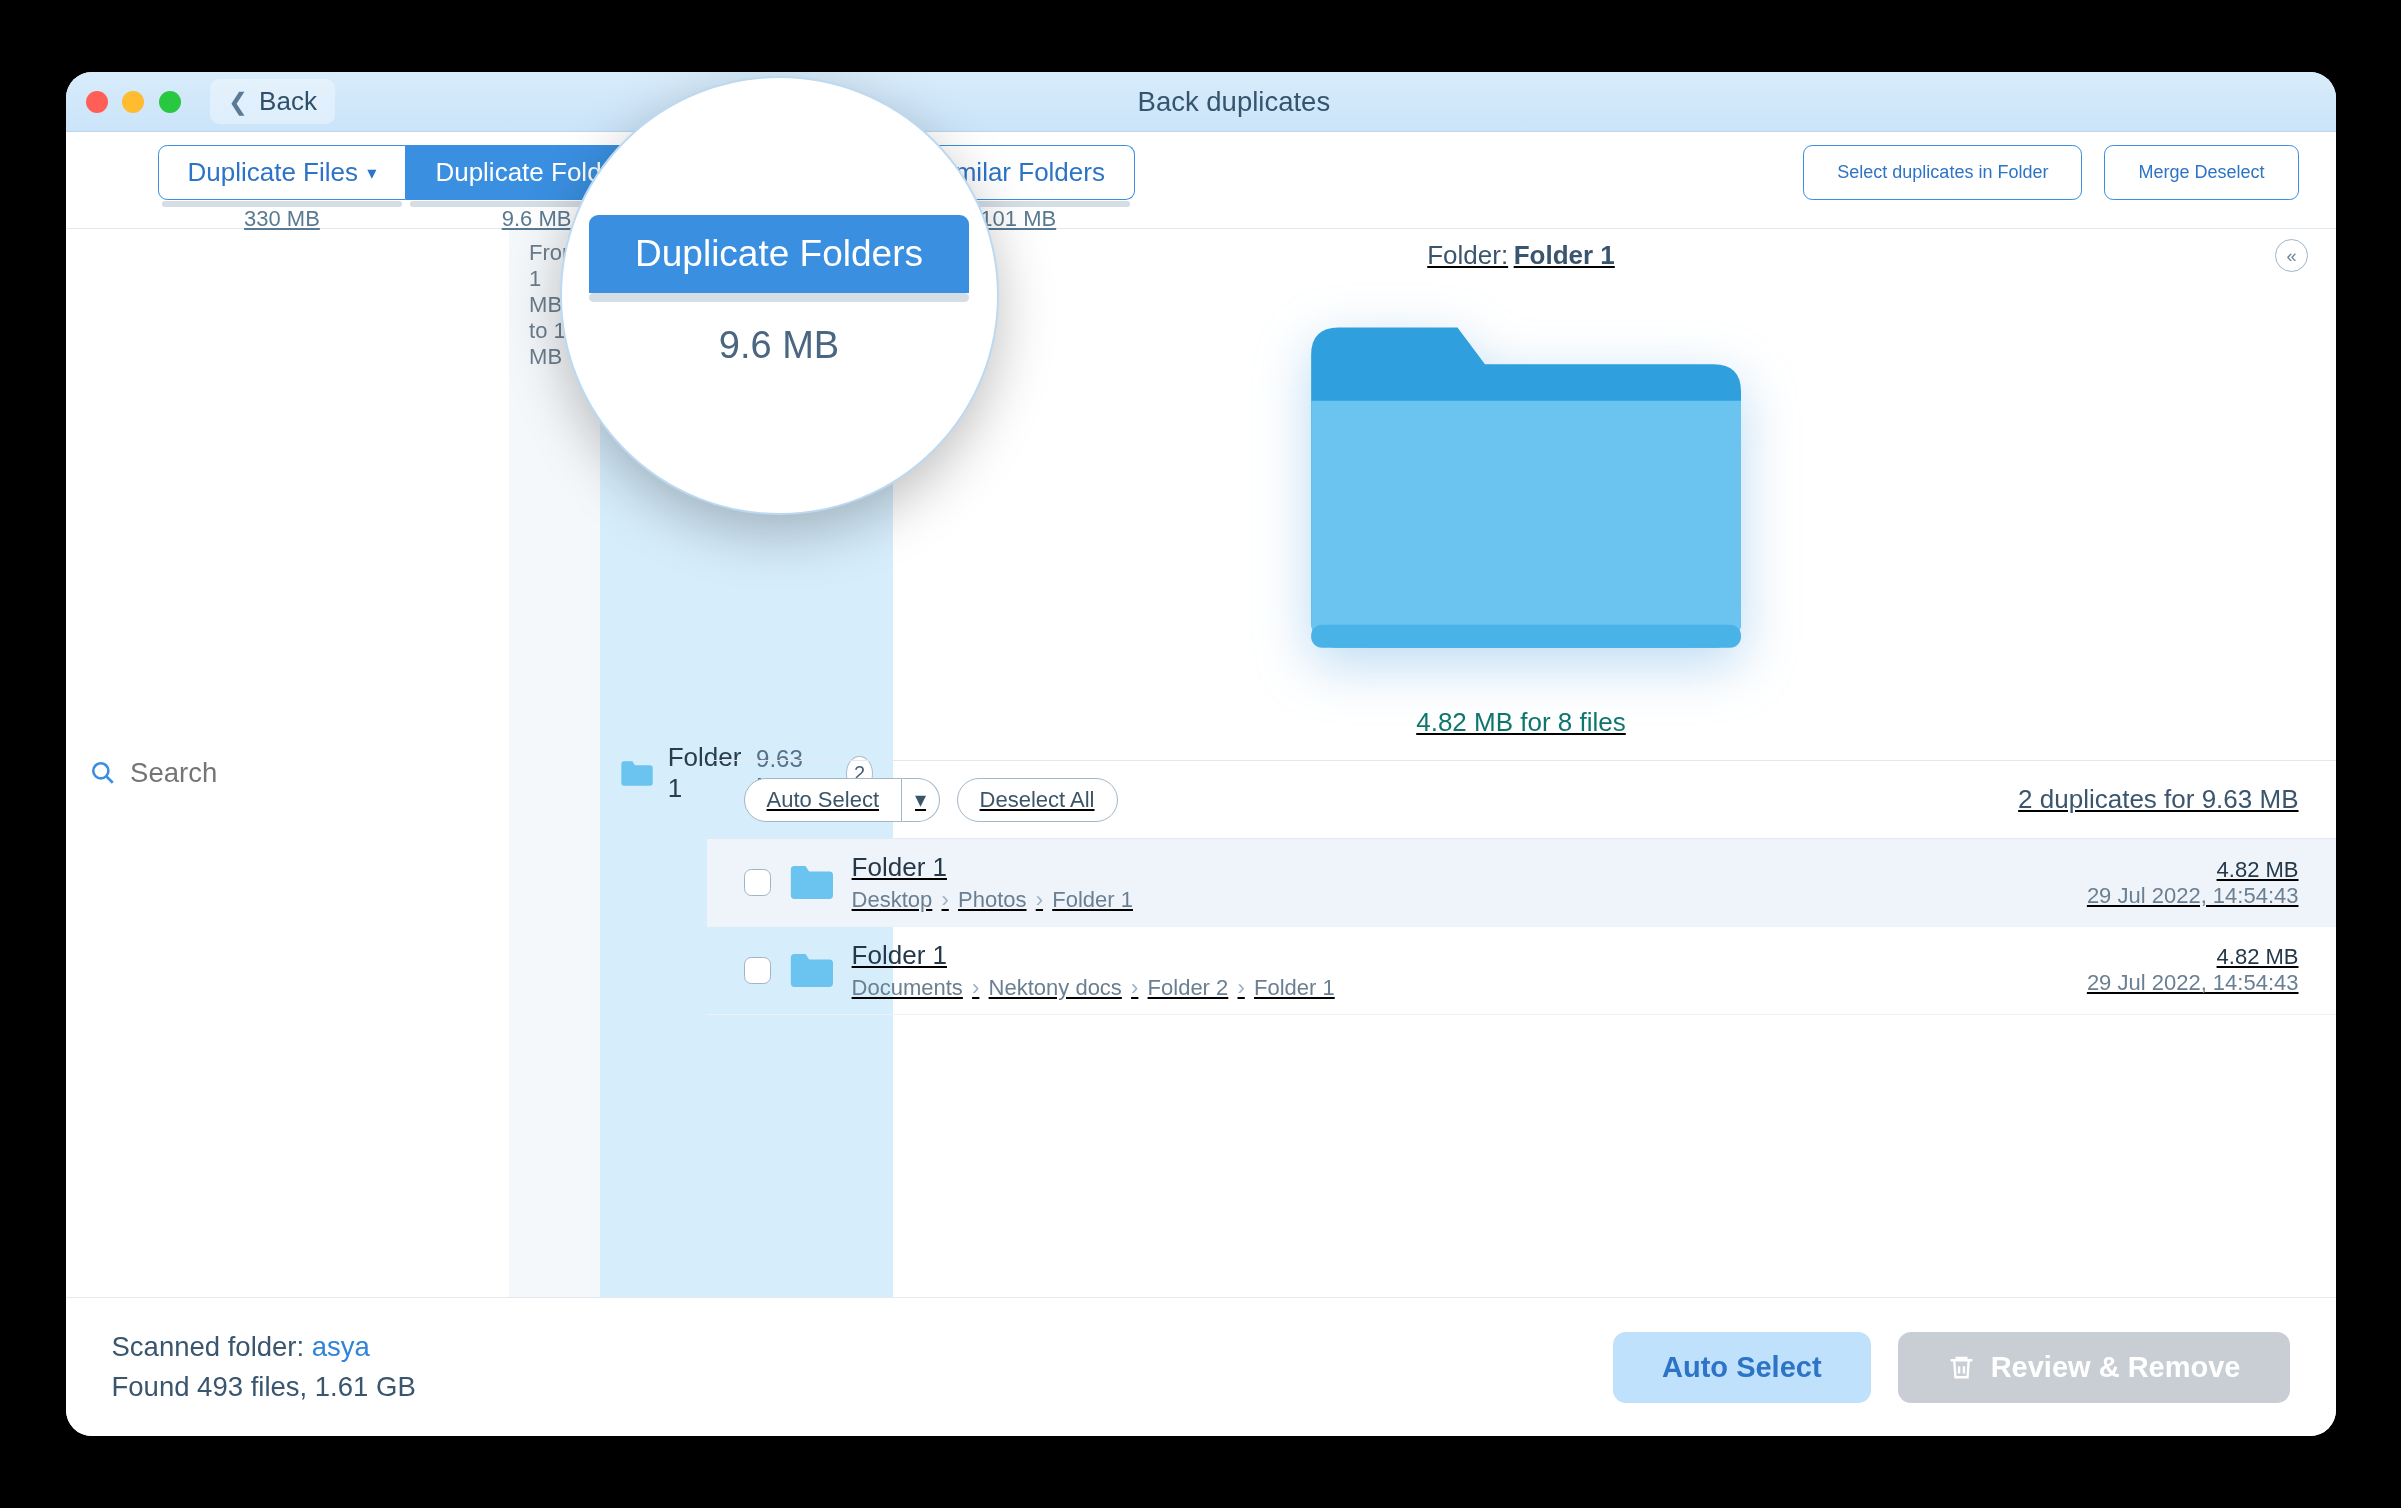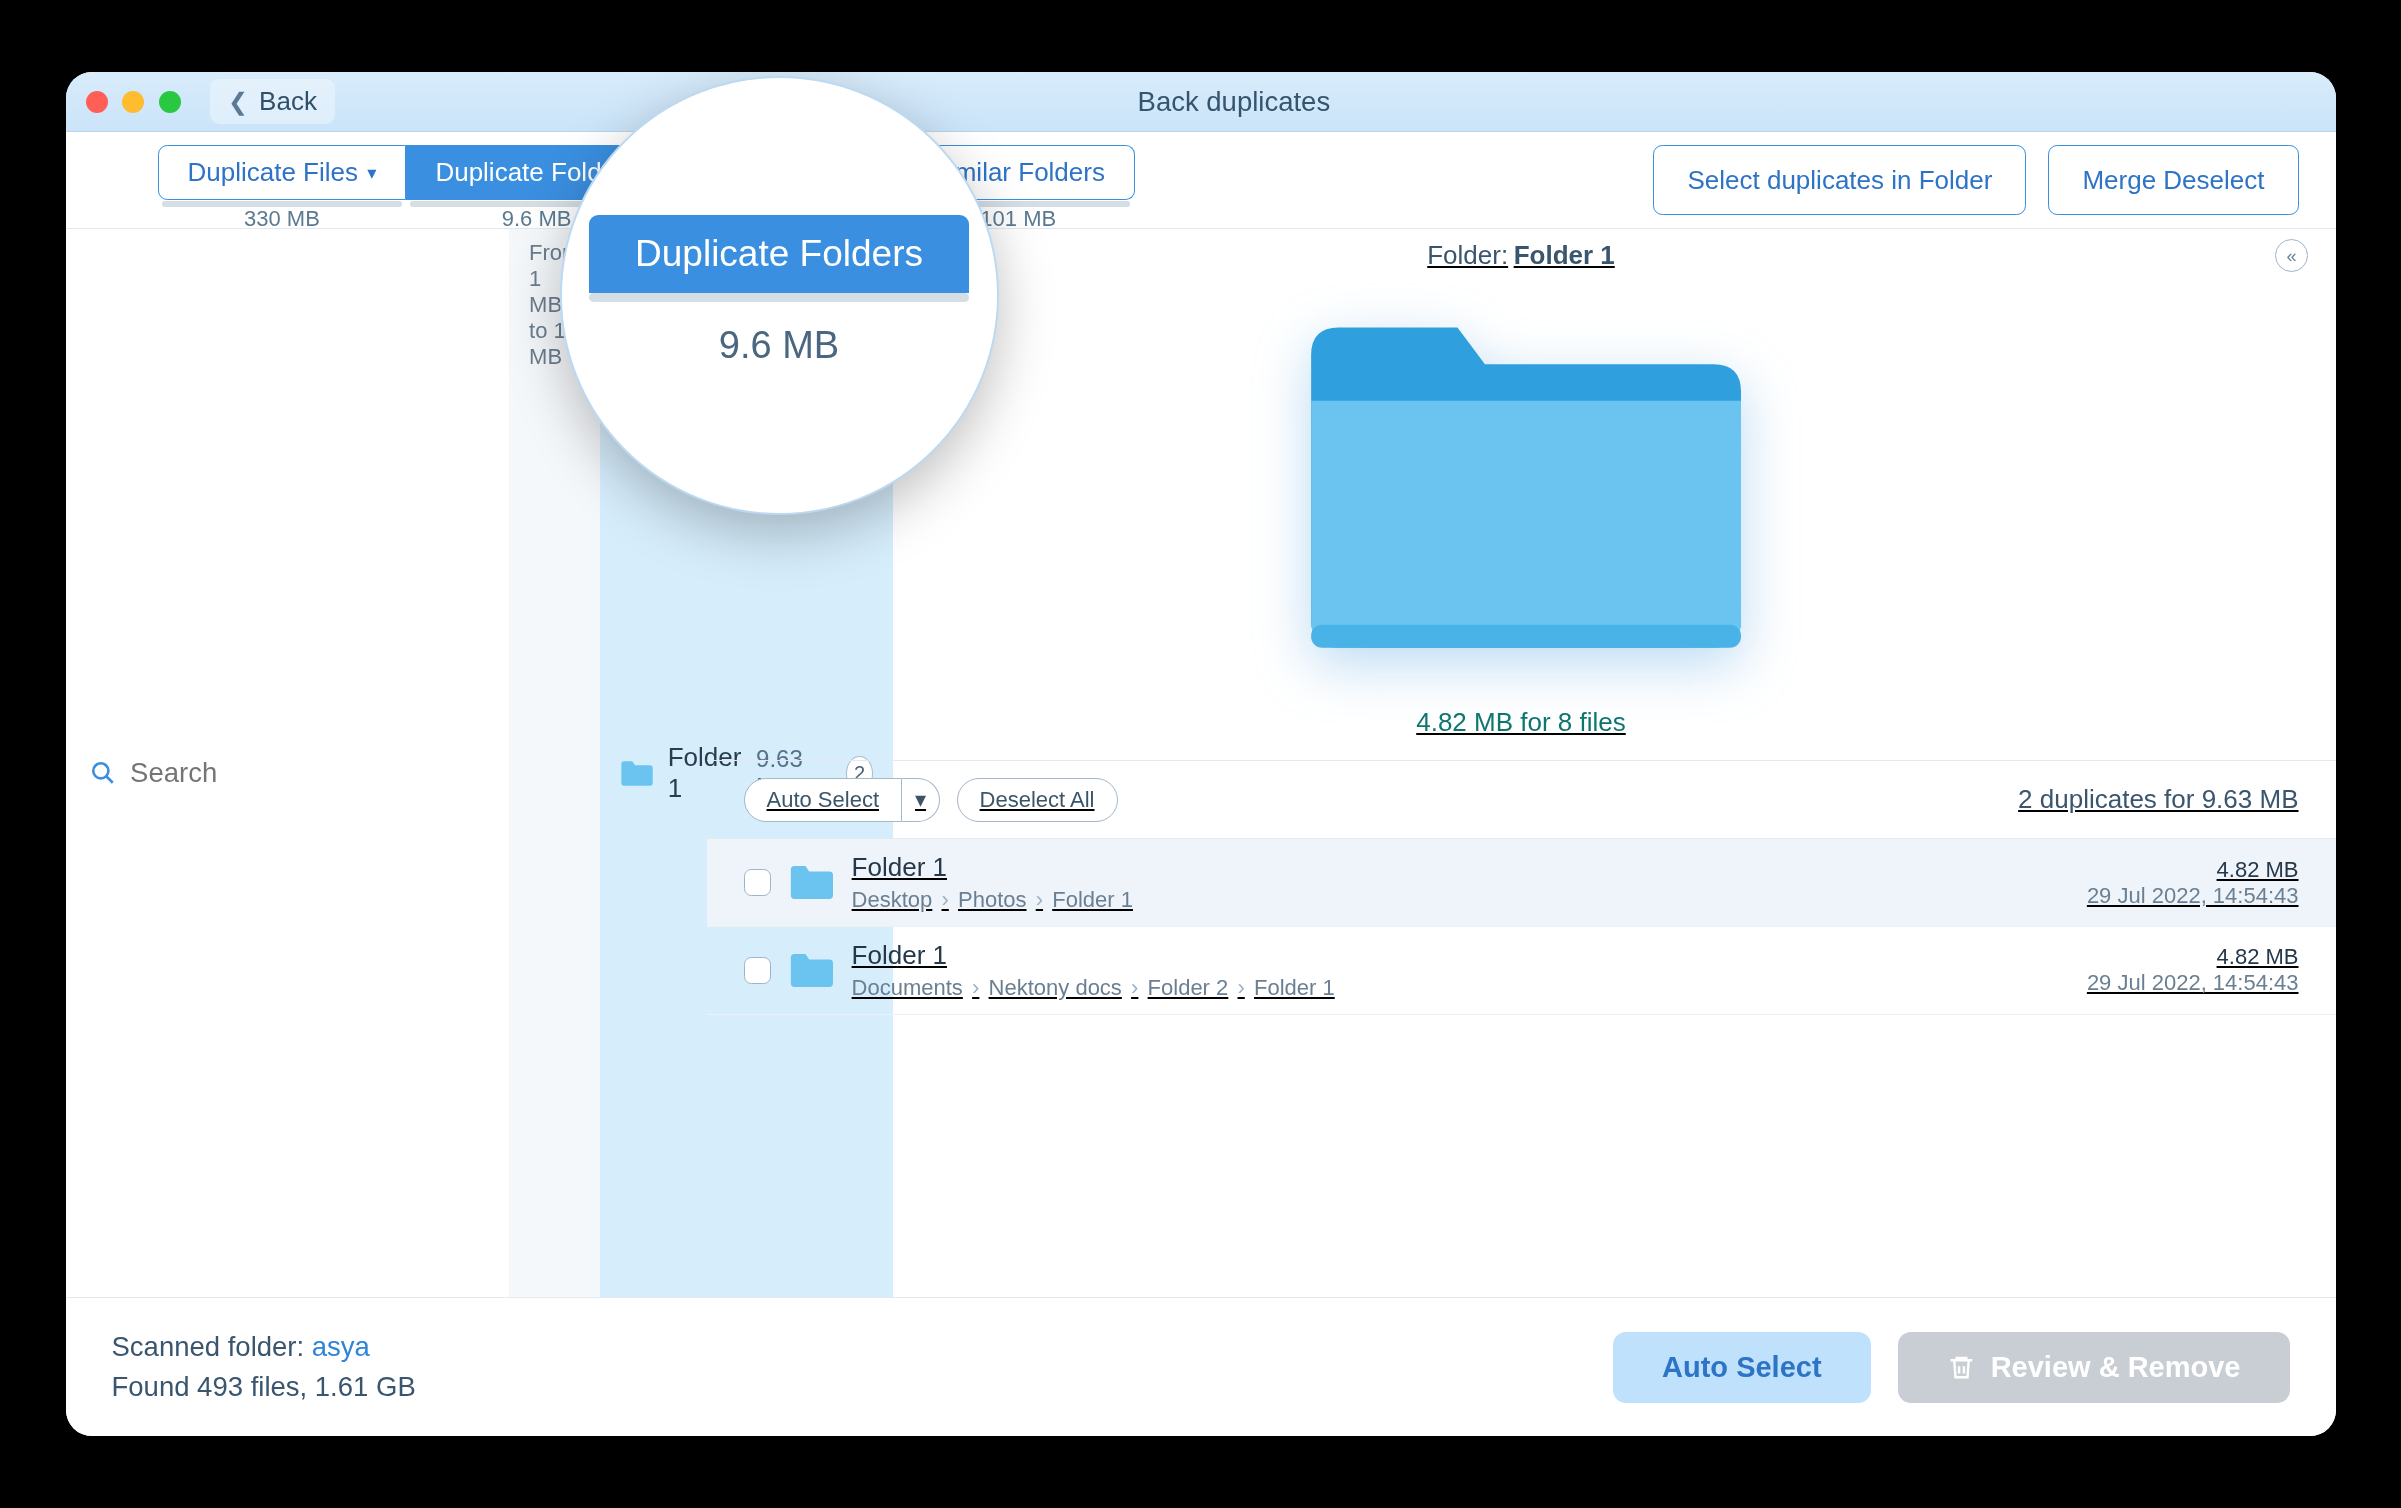--- a/index.html
+++ b/index.html
@@ -13,24 +13,24 @@
 .back-btn .chev { font-size: 24px; color: #5a7a95; }
 .title { flex: 1; text-align: center; font-size: 27.5px; color: #35546e; font-weight: 500; margin-right: 183px; }
 .tabs-row { height: 97px; display: flex; align-items: flex-start; padding: 13px 37px 0 92px; gap: 0; border-bottom: 0.9px solid #e2e8ef; }
 .tab-group { display: flex; }
 .tab { height: 55px; padding: 0 29px; border: 1.8px solid #3a8fe0; background: #fff; color: #2d73c6; font-size: 26px; display: flex; align-items: center; gap: 9.2px; position: relative; cursor: pointer; }
 .tab:first-child { border-radius: 9.2px 0 0 9.2px; }
 .tab:last-child { border-radius: 0 9.2px 9.2px 0; }
 .tab + .tab { border-left: none; }
 .tab.active { background: #3a8fe0; color: #fff; border-color: #3a8fe0; }
 .tab .chev-d { font-size: 18.3px; }
-.tab-size { position: absolute; top: 60px; left: 0; right: 0; text-align: center; font-size: 22px; color: #5a7a92; }
+.tab-size { position: absolute; top: 60px; left: 0; right: 0; text-align: center; font-size: 22px; color: #5a7a92; text-decoration: underline; }
 .tab-bar { position: absolute; top: 55px; left: 3.7px; right: 3.7px; height: 5.5px; background: #d5dde5; border-radius: 2.7px; }
 .right-actions { margin-left: auto; display: flex; gap: 22px; }
-.pill-btn { height: 70px; padding: 0 33px; border: 1.8px solid #3a8fe0; background: #fff; color: #2d73c6; font-size: 26px; border-radius: 9.2px; display: flex; align-items: center; cursor: pointer; }
+.pill-btn { height: 55px; padding: 0 33px; border: 1.8px solid #3a8fe0; background: #fff; color: #2d73c6; font-size: 18px; border-radius: 9.2px; display: flex; align-items: center; cursor: pointer; }
 .body { display: flex; height: calc(100% - 157px - 119px); }
 .sidebar { width: 641px; border-right: 0.9px solid #e4e9ef; display: flex; flex-direction: row; }
 .search-row { display: flex; align-items: center; padding: 11px 24px; gap: 14.6px; border-bottom: 0.9px solid #e4e9ef; }
 .search-row svg { width: 26px; height: 26px; }
 .search-row input { border: none; outline: none; font-size: 27.5px; color: #7a8a99; flex: 1; background: transparent; }
 .size-filter { padding: 11px 20px; font-size: 22px; color: #6b7d8e; background: #f5f8fb; border-bottom: 0.9px solid #e9edf2; }
 .side-item { display: flex; align-items: center; gap: 14.6px; padding: 13px 20px; background: #d6edfc; }
 .side-item .name { font-size: 26px; color: #2a3d50; flex: 1; }
 .side-item .size { font-size: 24px; color: #56728a; }
 .count-badge { width: 35px; height: 35px; border-radius: 50%; border: 1.8px solid #a8bccd; display: flex; align-items: center; justify-content: center; font-size: 20px; color: #47617a; background: #fff; margin-left: 9.2px; }

